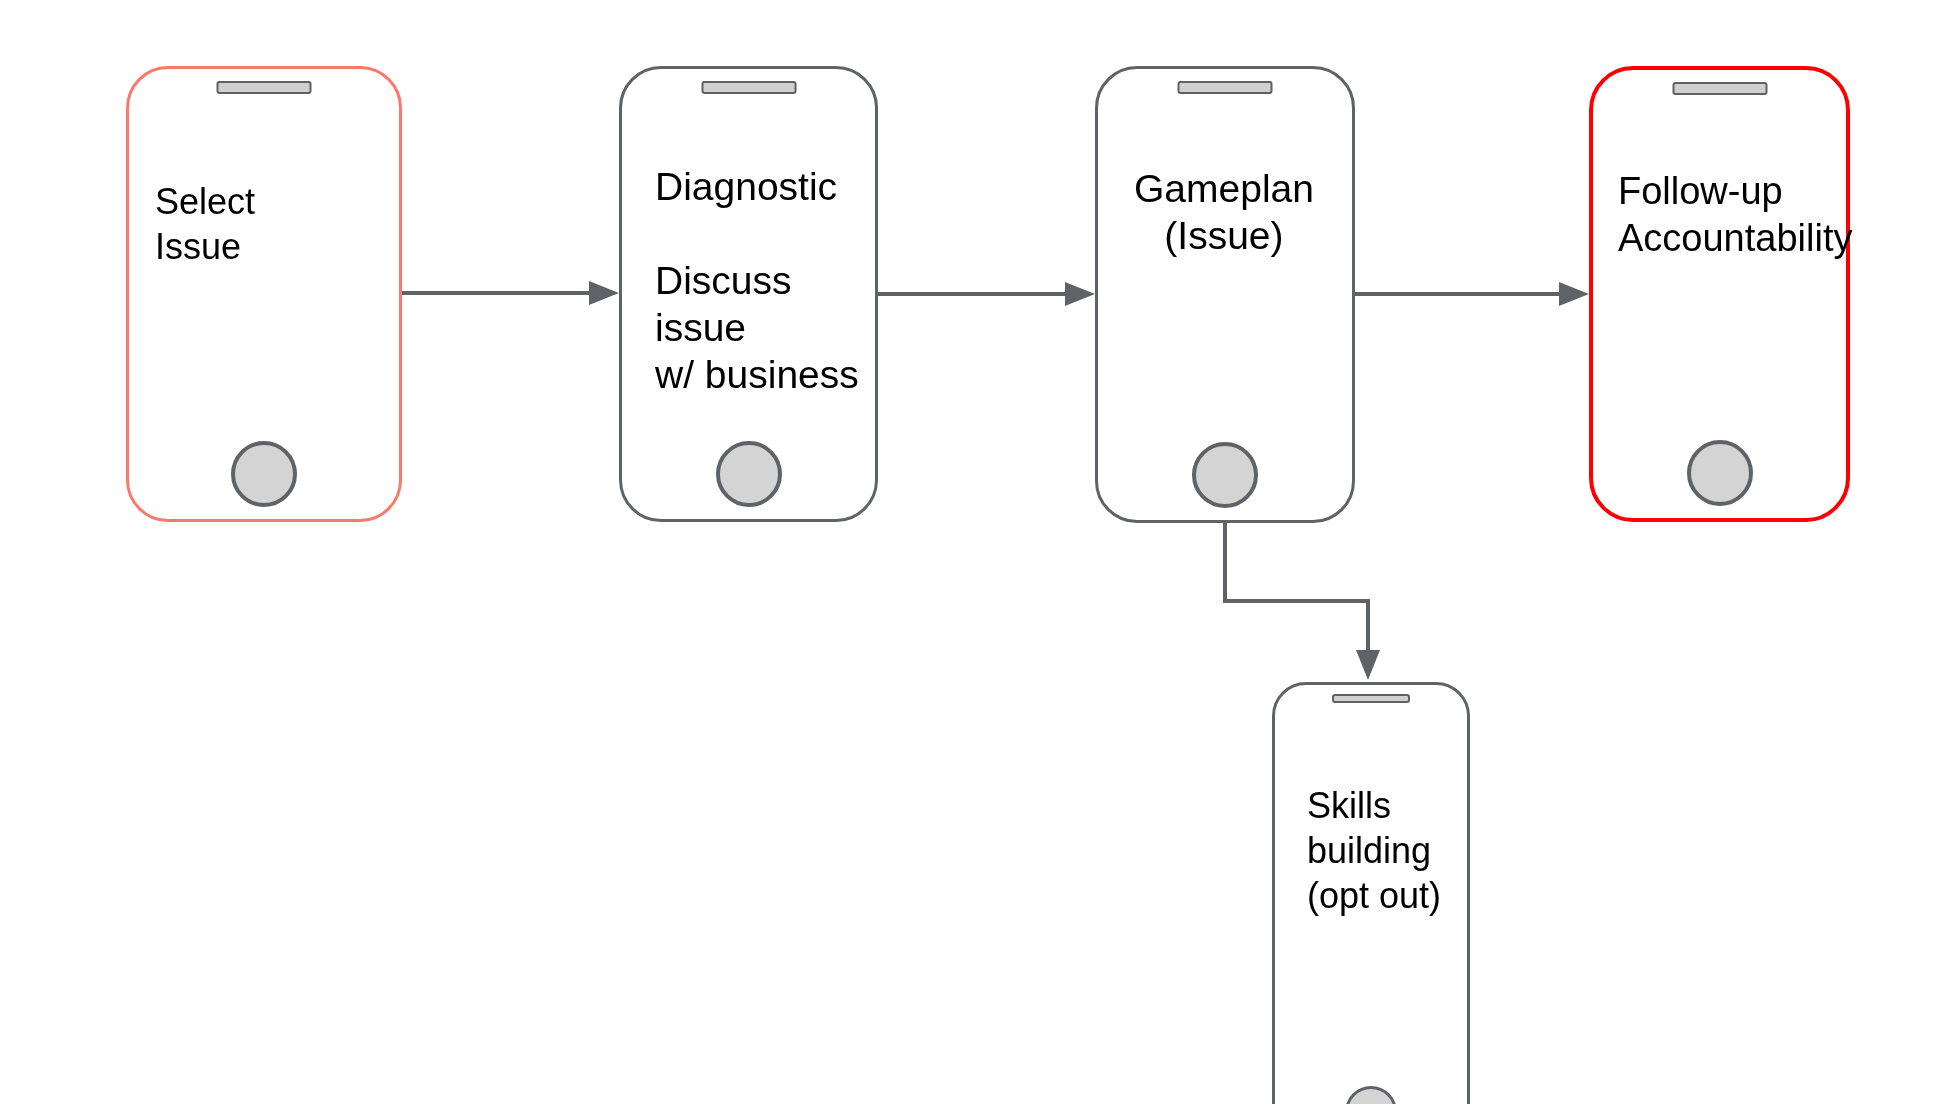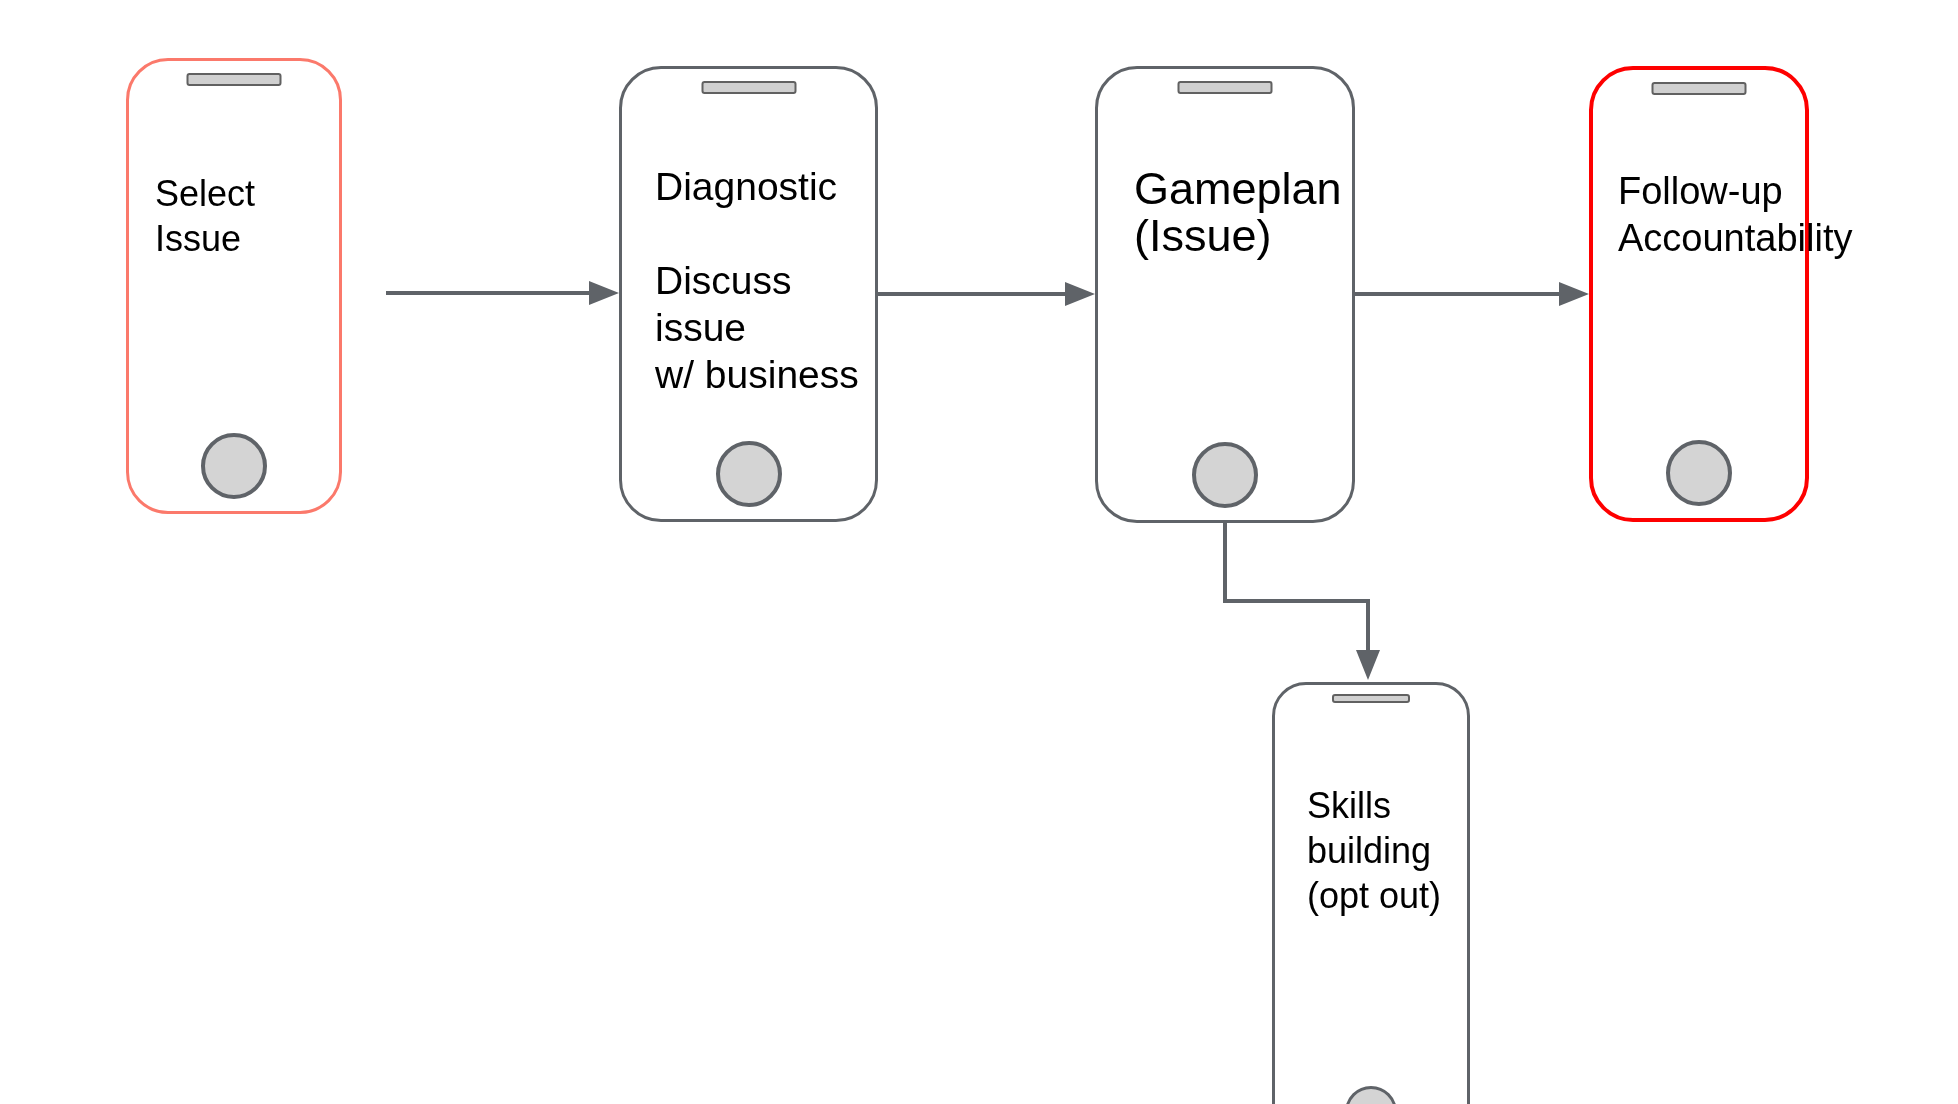--- a/index.html
+++ b/index.html
@@ -42,31 +42,31 @@
     border-radius: 50%;
   }
   .phone .label {
     position: absolute;
     color: #000000;
     letter-spacing: 0px;
   }
   .phone .label .ln { display: block; }
 
   
-  .phone-1 { left: 126px;  top: 58px;  width: 216px; height: 456px; padding-left: 14px; }
+  .phone-1 { left: 126px;  top: 66px;  width: 276px; height: 456px; padding-left: 14px; }
   .phone-1 .label { top: 110px; left: 26px; font-size: 36px; line-height: 45px; }
 
   .phone-2 { left: 619px;  top: 66px;  width: 259px; height: 456px; padding-left: 8px; }
   .phone-2 .label { top: 94px;  left: 33px; font-size: 39px; line-height: 47px; }
   .phone-2 .label .body { margin-top: 42px; margin-left: 48px; }
 
   .phone-3 { left: 1095px; top: 66px;  width: 260px; height: 457px; }
-  .phone-3 .label { top: 96px;  left: 36px; font-size: 45px; line-height: 47px; }
+  .phone-3 .label { top: 96px;  left: 36px; font-size: 39px; line-height: 47px; text-align: center; }
 
-  .phone-4 { left: 1589px; top: 66px;  width: 220px; height: 456px; border-width: 4px; border-radius: 44px; text-decoration: underline; }
+  .phone-4 { left: 1589px; top: 66px;  width: 261px; height: 456px; border-width: 4px; border-radius: 44px; text-decoration: underline; }
   .phone-4 .label { top: 98px;  left: 25px; font-size: 38px; line-height: 47px; }
 
   .phone-5 { left: 1272px; top: 682px; width: 198px; height: 468px; border-radius: 34px; }
   .phone-5 .label { top: 98px;  left: 32px; font-size: 36px; line-height: 45px; }
 
   .phone-1 .speaker, .phone-2 .speaker, .phone-3 .speaker, .phone-4 .speaker {
     top: 12px; width: 95px; height: 13px;
   }
   .phone-5 .speaker { top: 9px; width: 78px; height: 9px; border-width: 2px; }
 

